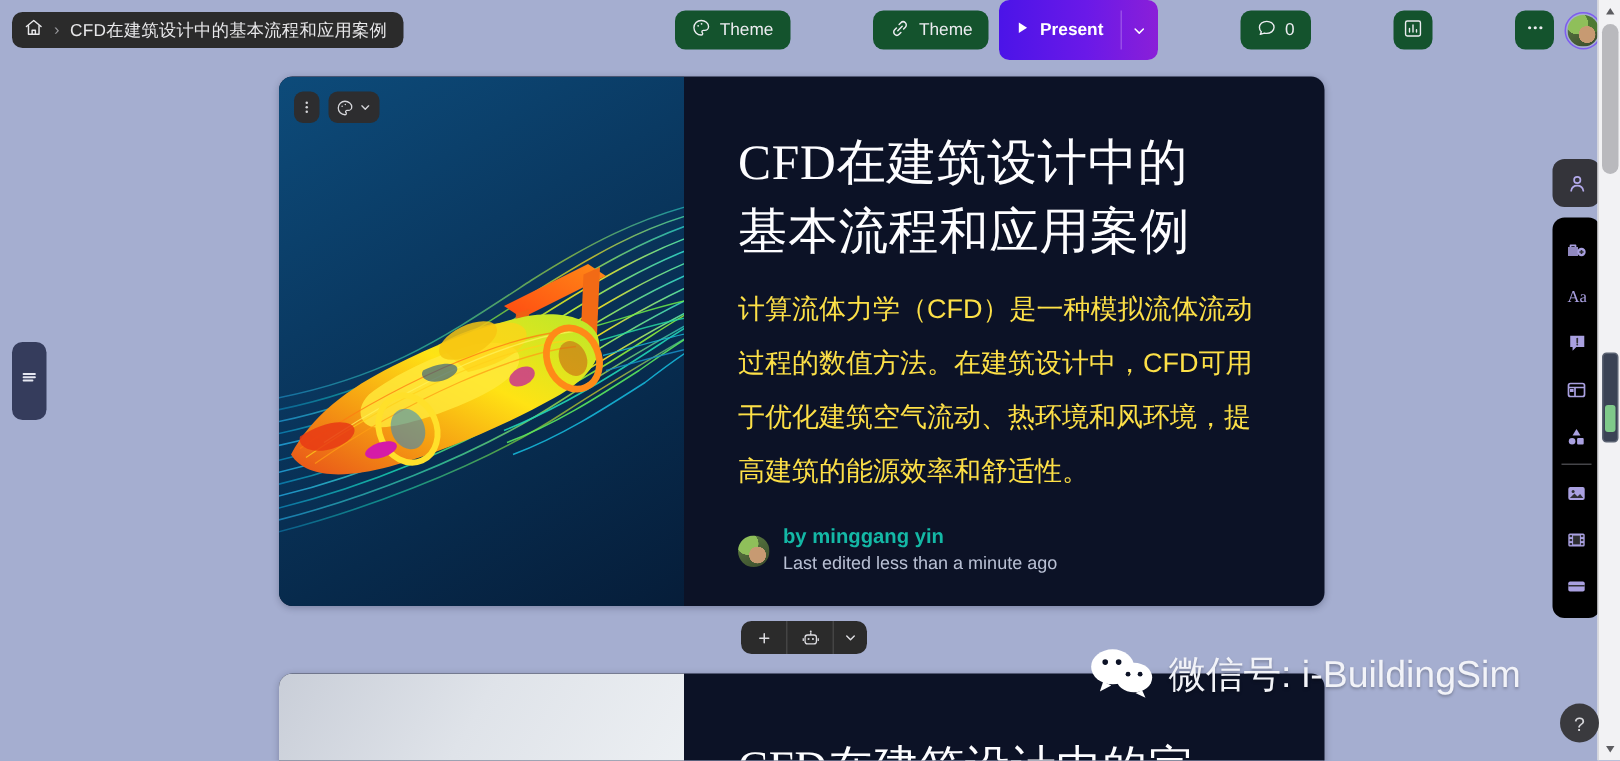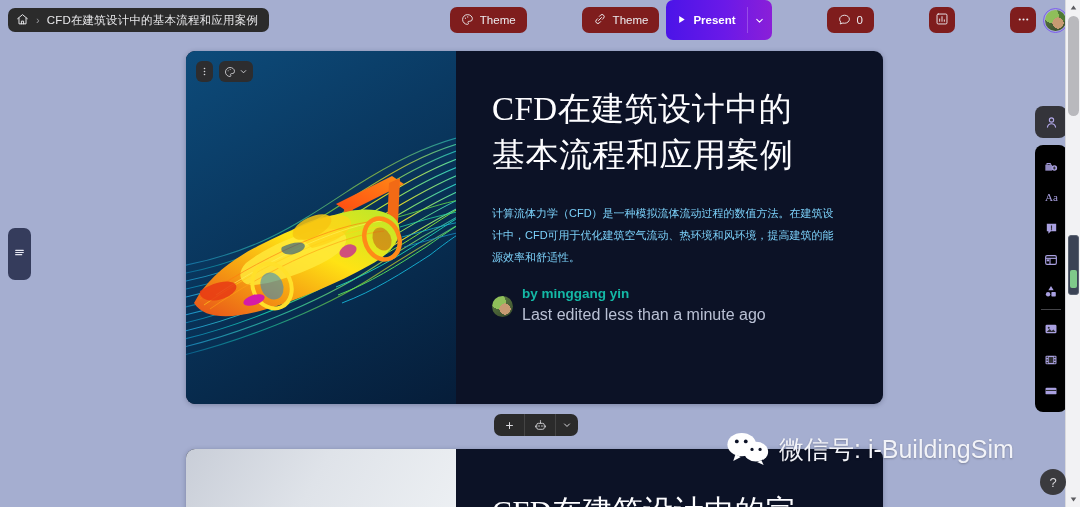--- a/index.html
+++ b/index.html
@@ -22,21 +22,21 @@
     background: #2b2b2b; border-radius: 7px;
     height: 24px; padding: 0 11px 0 8px;
     color: #e8e8ea; font-size: 11.5px; white-space: nowrap;
   }
   .bc-sep { color: #9a9a9e; font-size: 11px; }
   .bc-title { font-size: 11.5px; letter-spacing: .2px; }
 
   .tb-right { display: flex; align-items: center; gap: 7px; }
   .tb-btn {
     display: flex; align-items: center; gap: 6px;
-    background: #7f1d1d; color: #ececf0;
+    background: #14532d; color: #ececf0;
     border: none; border-radius: 7px;
     height: 26px; padding: 0 11px;
     font-size: 11.5px; font-family: inherit; cursor: pointer; margin-left: 48px;
   }
   .tb-btn.icon-only { padding: 0; width: 26px; justify-content: center; }
   .present {
     display: flex; align-items: center; height: 40px;
     border-radius: 7px; overflow: hidden; cursor: pointer;
     background: linear-gradient(90deg, #4b14e8 0%, #6a19e8 55%, #8a1fd8 100%);
   }
@@ -93,33 +93,33 @@
   }
 
   .slide-right { flex: 1; padding: 36px 40px 0 36px; position: relative; }
   .slide-title {
     font-family: "Liberation Serif", serif;
     color: #fdfdff; font-size: 33px; line-height: 1.38;
     letter-spacing: .5px; font-weight: 400;
     max-width: 330px;
   }
   .slide-body {
-    margin-top: 24px; color: #7dd3fc;
-    font-size: 11px; line-height: 2.0; max-width: 348px;
+    margin-top: 10px; color: #fde047;
+    font-size: 18px; line-height: 2.0; max-width: 348px;
   }
   .byline { margin-top: 18px; display: flex; align-items: center; gap: 9px; }
   .by-av {
     width: 21px; height: 21px; border-radius: 50%; flex: none;
     background:
       radial-gradient(circle at 62% 62%, #c79a72 0 30%, transparent 31%),
       radial-gradient(circle at 30% 26%, #8fbf5a 0 34%, transparent 35%),
       linear-gradient(150deg, #5d7f43, #3a4a2c);
   }
   .by-name { color: #14b8a6; font-size: 13.5px; font-weight: 700; line-height: 1.25; }
-  .by-sub { color: #b9c0d4; font-size: 16px; line-height: 1.45; }
+  .by-sub { color: #b9c0d4; font-size: 12px; line-height: 1.45; }
 
   .slide2-title {
     font-family: "Liberation Serif", serif;
     color: #fdfdff; font-size: 30px; letter-spacing: .5px;
     position: absolute; left: 36px; top: 42px; white-space: nowrap;
   }
 
   
   .slide-ctl {
     position: absolute; left: 10px; top: 10px;

